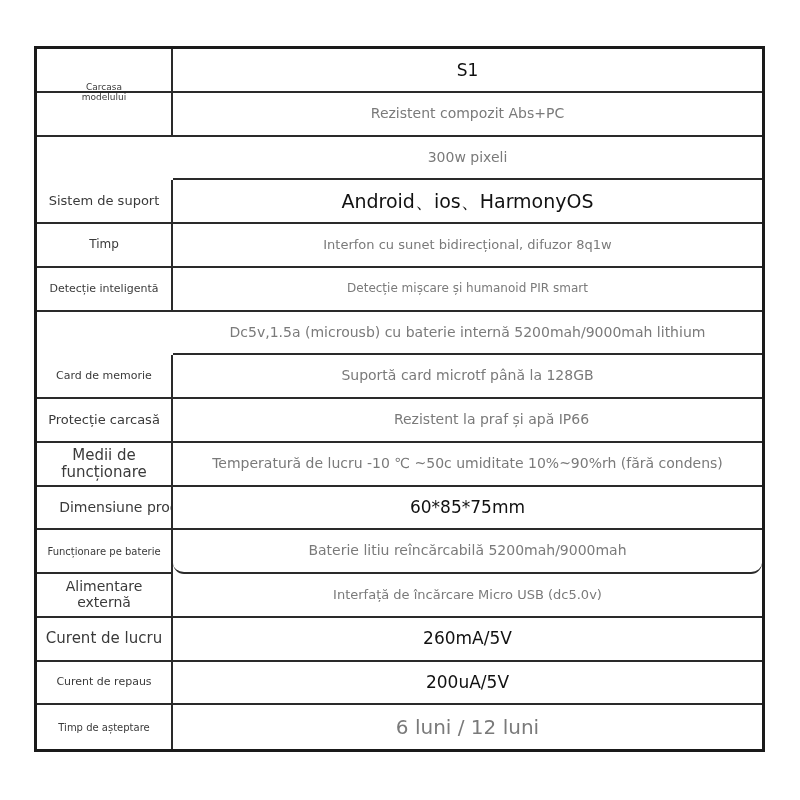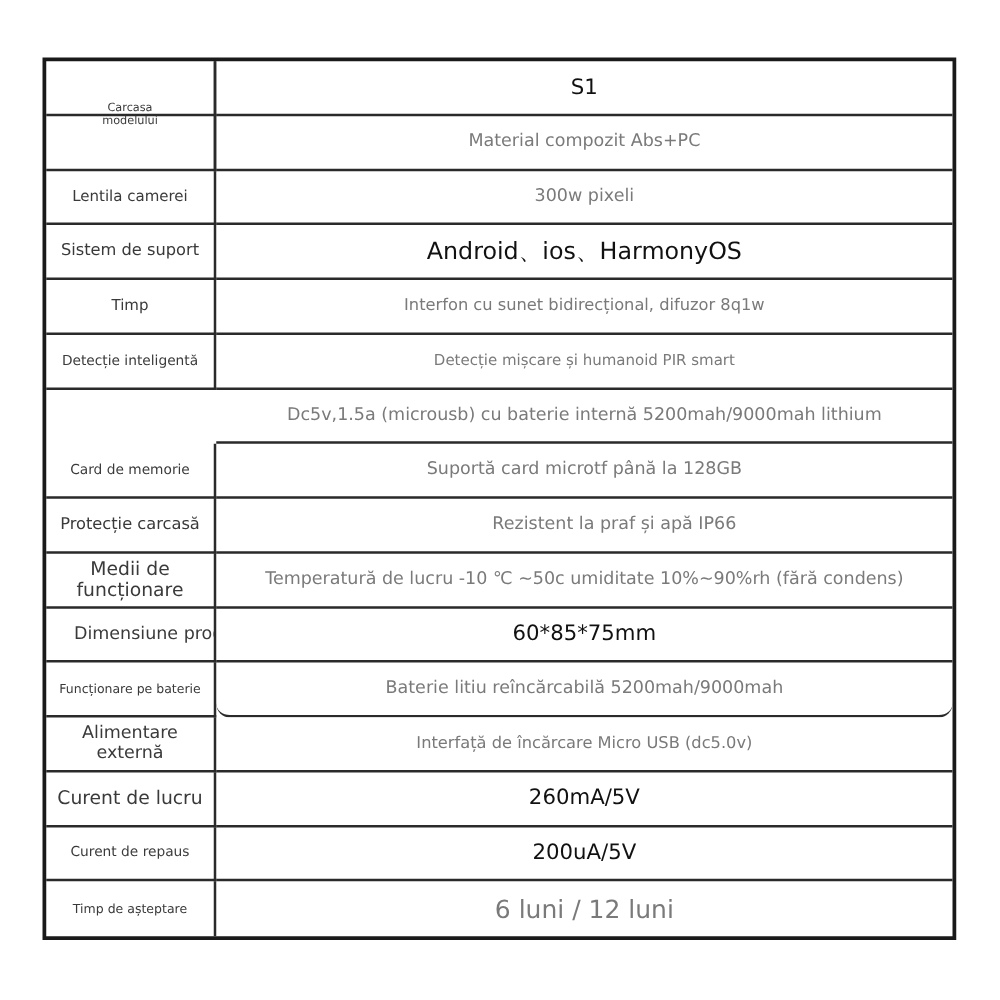--- a/index.html
+++ b/index.html
@@ -96,23 +96,22 @@
 
   <div class="row1-line"></div>
   <div class="row2-line"></div>
   <div class="label-span">
     <span>Carcasa</span>
     <span>modelului</span>
   </div>
 
   <div class="cell value dark fs-17" style="grid-row:1;grid-column:2;">S1</div>
 
-  <div class="cell value fs-14" style="grid-row:2;grid-column:2;">Material compozit Abs+PC</div>
+  <div class="cell value fs-14" style="grid-row:2;grid-column:2;">Rezistent compozit Abs+PC</div>
 
-  <div class="cell label fs-12" style="grid-row:3;grid-column:1;">Lentila camerei</div>
   <div class="cell value fs-14" style="grid-row:3;grid-column:2;">300w pixeli</div>
 
   <div class="cell label fs-13" style="grid-row:4;grid-column:1;">Sistem de suport</div>
   <div class="cell value dark fs-19" style="grid-row:4;grid-column:2;">Android、ios、HarmonyOS</div>
 
   <div class="cell label fs-12" style="grid-row:5;grid-column:1;">Timp</div>
   <div class="cell value fs-13" style="grid-row:5;grid-column:2;">Interfon cu sunet bidirecțional, difuzor 8q1w</div>
 
   <div class="cell label fs-11" style="grid-row:6;grid-column:1;">Detecție inteligentă</div>
   <div class="cell value fs-12" style="grid-row:6;grid-column:2;">Detecție mișcare și humanoid PIR smart</div>

